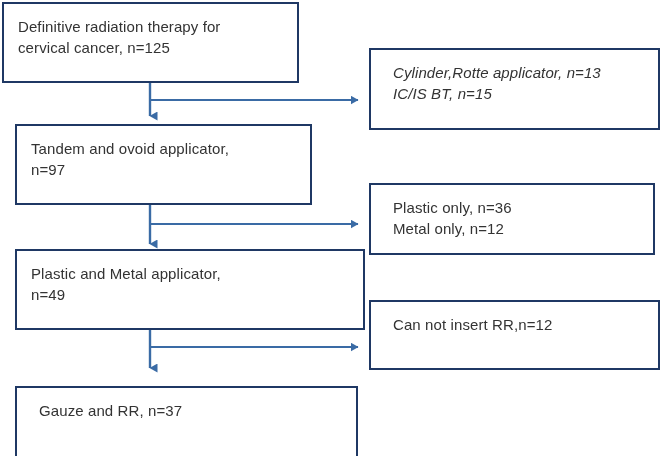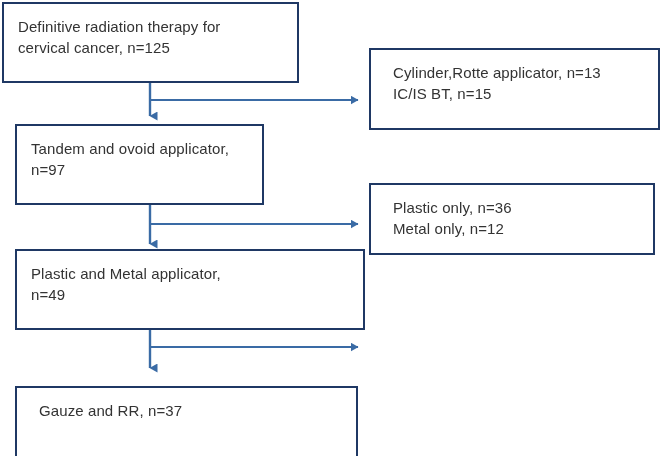--- a/index.html
+++ b/index.html
@@ -82,38 +82,41 @@
     <g>
       <line x1="150" y1="347" x2="358" y2="347" stroke="#3a6ba5" stroke-width="2.2" marker-end="url(#arrow-right)"></line>
     </g>
   </svg>
 
   <div class="node-box" style="left:2px; top:2px; width:297px; height:81px;">
     <div class="node-text">Definitive radiation therapy for
 cervical cancer, n=125</div>
   </div>
 
-  <div class="node-box" style="left:15px; top:124px; width:249px; height:81px;">
+  <div class="node-box" style="left:15px; top:124px; width:297px; height:81px;">
     <div class="node-text">Tandem and ovoid applicator,
 n=97</div>
   </div>
 
   <div class="node-box" style="left:15px; top:249px; width:350px; height:81px;">
     <div class="node-text">Plastic and Metal applicator,
 n=49</div>
   </div>
 
   <div class="node-box" style="left:15px; top:386px; width:343px; height:75px;">
     <div class="node-text indented">Gauze and RR, n=37</div>
   </div>
 
-  <div class="node-box" style="left:369px; top:48px; width:291px; height:82px;">
+  <div class="node-box" style="left:369px; top:48px; width:291px; height:82px;font-style:italic;">
     <div class="node-text indented">Cylinder,Rotte applicator, n=13
 IC/IS BT, n=15</div>
   </div>
 
   <div class="node-box" style="left:369px; top:183px; width:286px; height:72px;">
     <div class="node-text indented">Plastic only, n=36
 Metal only, n=12</div>
   </div>
 
+  <div class="node-box" style="left:369px; top:300px; width:291px; height:70px;">
+    <div class="node-text indented">Can not insert RR,n=12</div>
+  </div>
 
 </div>
 
 </body></html>

